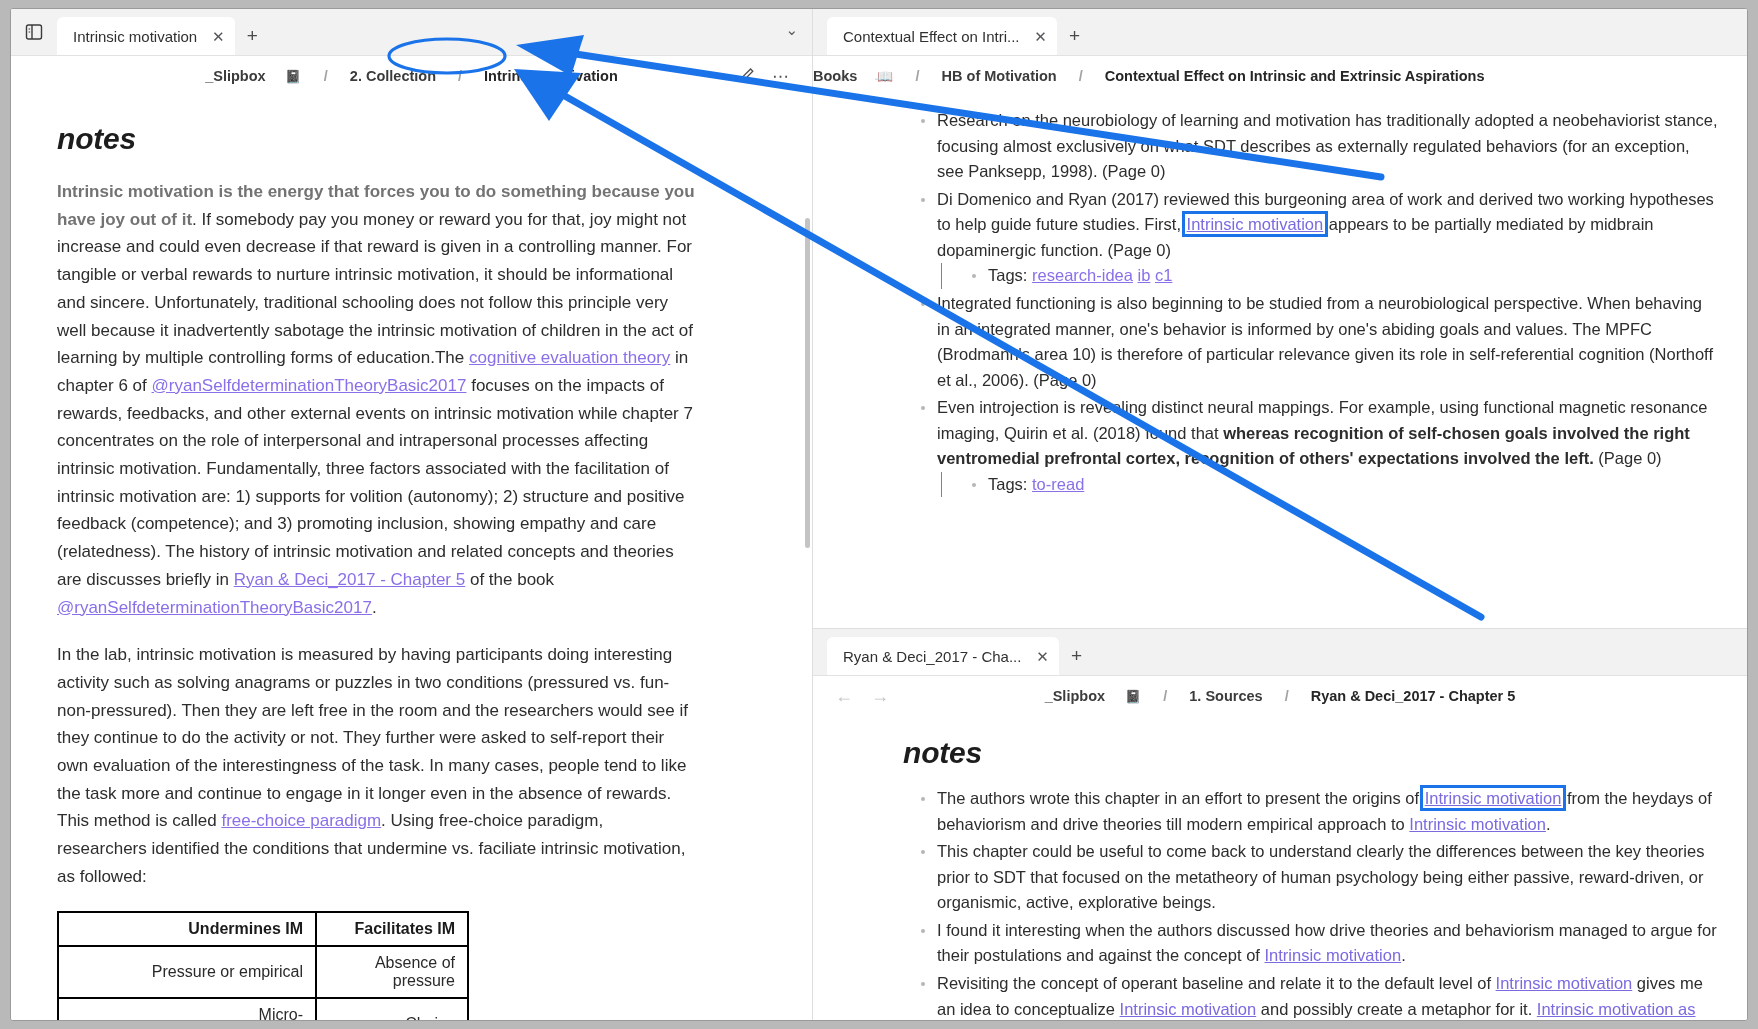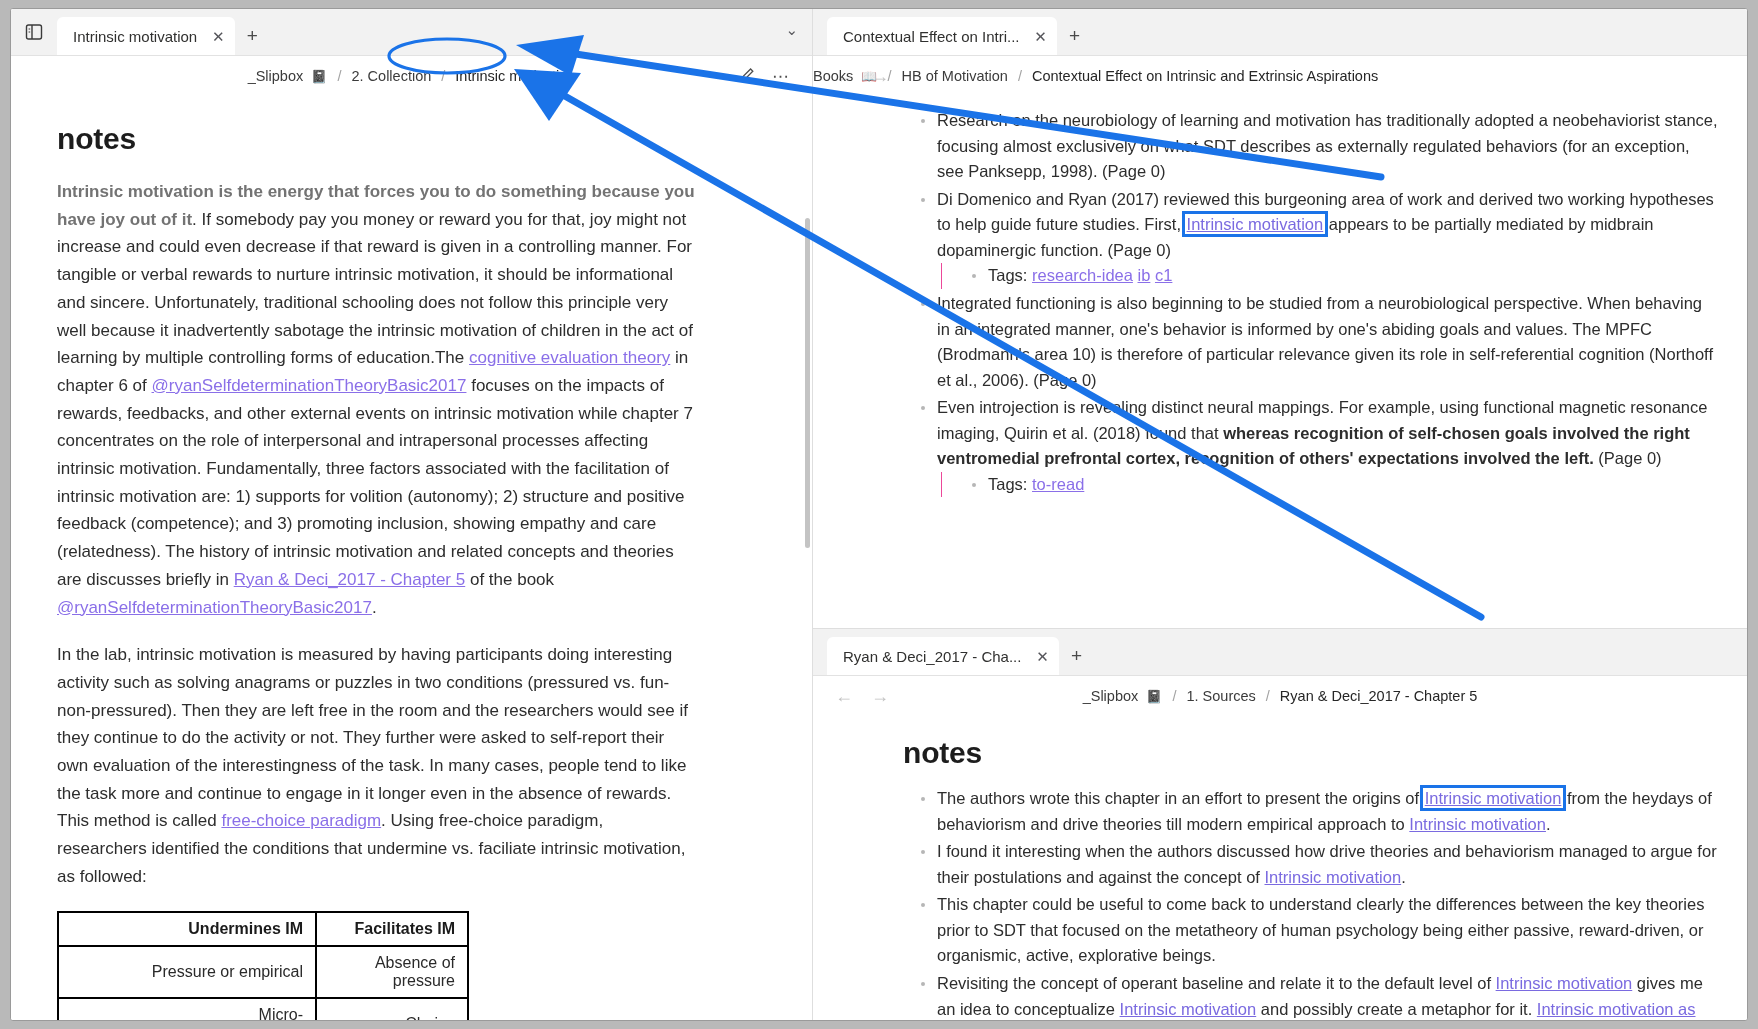--- a/index.html
+++ b/index.html
@@ -83,22 +83,23 @@
     padding-left: 22px;
     color: #c2c2c2;
     font-size: 18px;
   }
   .crumbs {
     position: absolute;
     left: 0; right: 0;
     display: flex; justify-content: center; align-items: center;
     font-size: 14.5px;
     color: #3b3b3b;
-    gap: 4px;
+    gap: 16px;
     pointer-events: none;
+    font-weight: bold;
   }
   .crumbs > * { pointer-events: auto; }
   .crumb-sep { color: #a3a3a3; margin: 0 6px; }
   .crumb-emoji { margin-left: 4px; font-size: 13px; }
   .crumb-last { color: #262626; }
   .crumbtools {
     margin-left: auto;
     display: flex; align-items: center; gap: 16px;
     padding-right: 22px;
     color: #4d4d4d;
@@ -133,20 +134,21 @@
     overflow: hidden;
     position: relative;
   }
   .doc-inner { padding: 0 34px 0 34px; }
   h1.notes-title {
     font-size: 30px;
     font-weight: bold;
     color: #1d1d1d;
     margin: 26px 0 22px 12px;
     letter-spacing: -0.2px;
+    font-style: italic;
   }
   p.para {
     font-size: 17px;
     line-height: 1.63;
     color: #2d2d2d;
     margin: 0 0 20px 12px;
     max-width: 640px;
   }
   .b { font-weight: bold; color: #737373; }
   a.lnk {
@@ -397,24 +399,24 @@
       </div>
 
       <div class="doc">
         <div style="padding:0 28px 0 90px;">
           <h1 class="notes-title" style="margin-left:0; margin-top:20px; margin-bottom:16px;">notes</h1>
           <ul class="notelist">
             <li>
               <span>The authors wrote this chapter in an effort to present the origins of </span><a class="bluelink boxed" href="#">Intrinsic motivation</a><span> from the heydays of behaviorism and drive theories till modern empirical approach to </span><a class="bluelink" href="#">Intrinsic motivation</a><span>.</span>
             </li>
             <li>
+              <span>This chapter could be useful to come back to understand clearly the differences between the key theories prior to SDT that focused on the metatheory of human psychology being either passive, reward-driven, or organismic, active, explorative beings.</span>
+            </li>
+            <li>
               <span>I found it interesting when the authors discussed how drive theories and behaviorism managed to argue for their postulations and against the concept of </span><a class="bluelink" href="#">Intrinsic motivation</a><span>.</span>
-            </li>
-            <li>
-              <span>This chapter could be useful to come back to understand clearly the differences between the key theories prior to SDT that focused on the metatheory of human psychology being either passive, reward-driven, or organismic, active, explorative beings.</span>
             </li>
             <li>
               <span>Revisiting the concept of operant baseline and relate it to the default level of </span><a class="bluelink" href="#">Intrinsic motivation</a><span> gives me an idea to conceptualize </span><a class="bluelink" href="#">Intrinsic motivation</a><span> and possibly create a metaphor for it. </span><a class="bluelink" href="#">Intrinsic motivation as operant baseline</a>
             </li>
           </ul>
         </div>
       </div>
     </div>
   </div>
 

